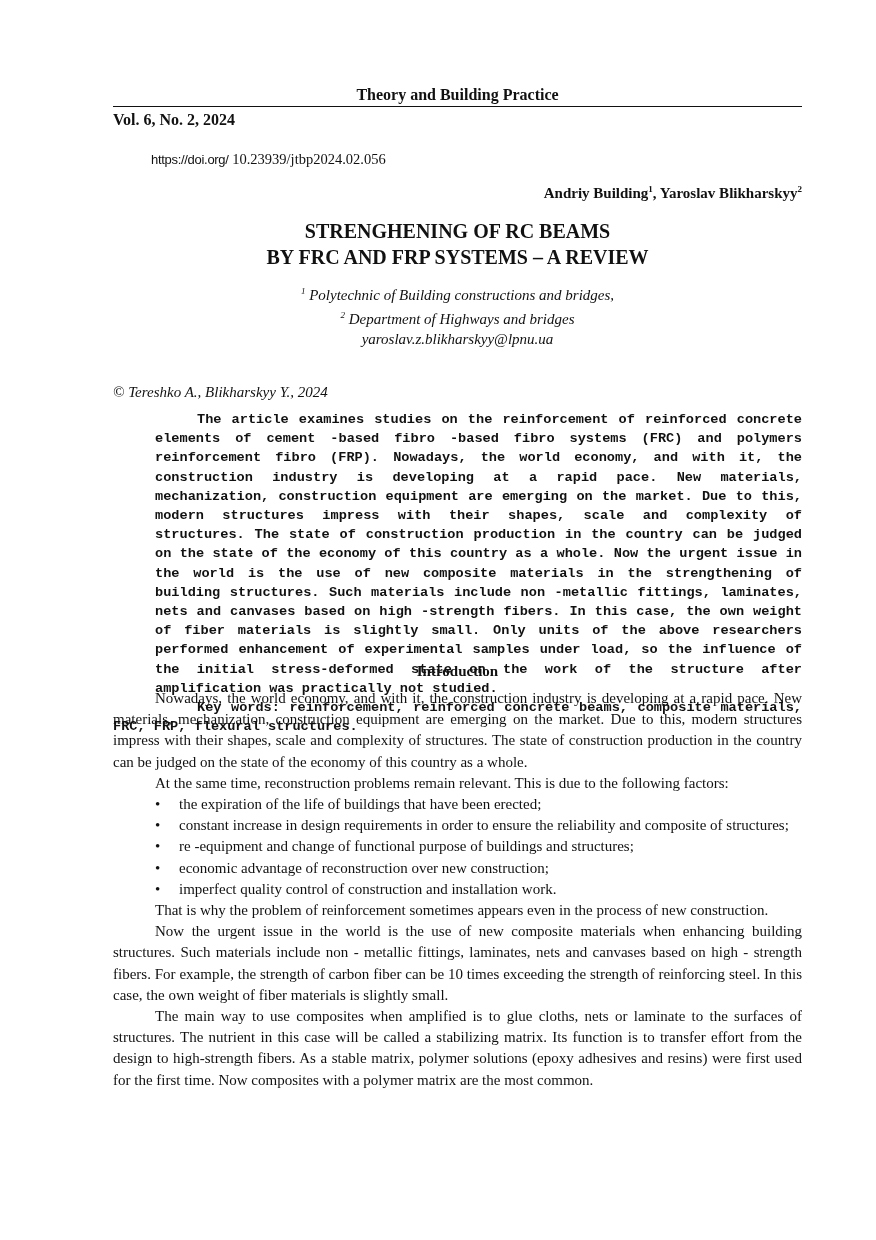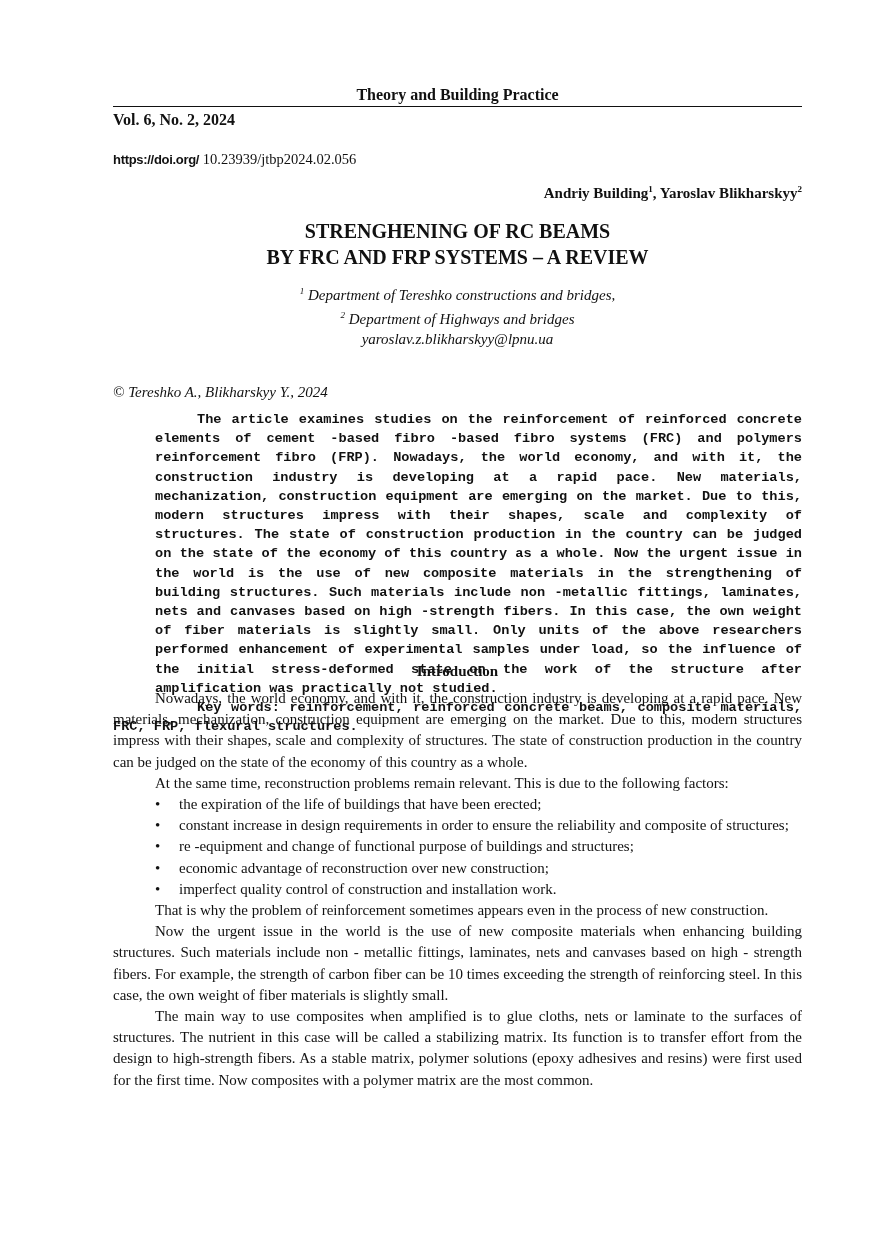--- a/index.html
+++ b/index.html
@@ -15,21 +15,21 @@
   .rule {
     position: absolute; top: 106px; left: 0; width: 689px; height: 0;
     border-top: 1.5px solid #111;
   }
   .volume {
     position: absolute; top: 110px; left: 0; font-weight: bold; font-size: 16px; line-height: 20px;
   }
   .doi {
     position: absolute; top: 150px; left: 0; font-size: 14.5px; line-height: 18px;
   }
-  .doi .prefix { font-family: "Liberation Sans", sans-serif; font-size: 13px; letter-spacing: -0.3px; font-weight: bold; }
+  .doi .prefix { font-family: "Liberation Sans", sans-serif; font-size: 13px; letter-spacing: -0.3px; font-weight: normal; margin-left: 38px; }
   .authors {
     position: absolute; top: 180px; right: 0; font-weight: bold; font-size: 15px; line-height: 18px;
   }
   .authors sup { font-size: 9px; }
   .title {
     position: absolute; top: 218px; left: 0; width: 689px; text-align: center;
     font-weight: bold; font-size: 20px; line-height: 26px;
   }
   .affil {
     position: absolute; top: 281px; left: 0; width: 689px; text-align: center;
@@ -68,21 +68,21 @@
     <span class="prefix">https://doi.org/</span><span> 10.23939/jtbp2024.02.056</span>
   </div>
   <div class="authors">
     <span>Andriy Building</span><sup>1</sup><span>, </span><span>Yaroslav Blikharskyy</span><sup>2</sup>
   </div>
   <div class="title">
     <div>STRENGHENING OF RC BEAMS</div>
     <div>BY FRC AND FRP SYSTEMS – A REVIEW</div>
   </div>
   <div class="affil">
-    <div><sup>1</sup><span> Department of Tereshko constructions and bridges,</span></div>
+    <div><sup>1</sup><span> Polytechnic of Building constructions and bridges,</span></div>
     <div><sup>2</sup><span> Department of Highways and bridges</span></div>
     <div>yaroslav.z.blikharskyy@lpnu.ua</div>
   </div>
   <div class="copyright">© Tereshko A., Blikharskyy Y., 2024</div>
 
   <div class="abstract">
     <p>The article examines studies on the reinforcement of reinforced concrete elements of cement -based fibro -based fibro systems (FRC) and polymers reinforcement fibro (FRP). Nowadays, the world economy, and with it, the construction industry is developing at a rapid pace. New materials, mechanization, construction equipment are emerging on the market. Due to this, modern structures impress with their shapes, scale and complexity of structures. The state of construction production in the country can be judged on the state of the economy of this country as a whole. Now the urgent issue in the world is the use of new composite materials in the strengthening of building structures. Such materials include non -metallic fittings, laminates, nets and canvases based on high -strength fibers. In this case, the own weight of fiber materials is slightly small. Only units of the above researchers performed enhancement of experimental samples under load, so the influence of the initial stress-deformed state on the work of the structure after amplification was practically not studied.</p>
     <p class="kw">Key words: reinforcement, reinforced concrete beams, composite materials, FRC, FRP, flexural structures.</p>
   </div>
 

